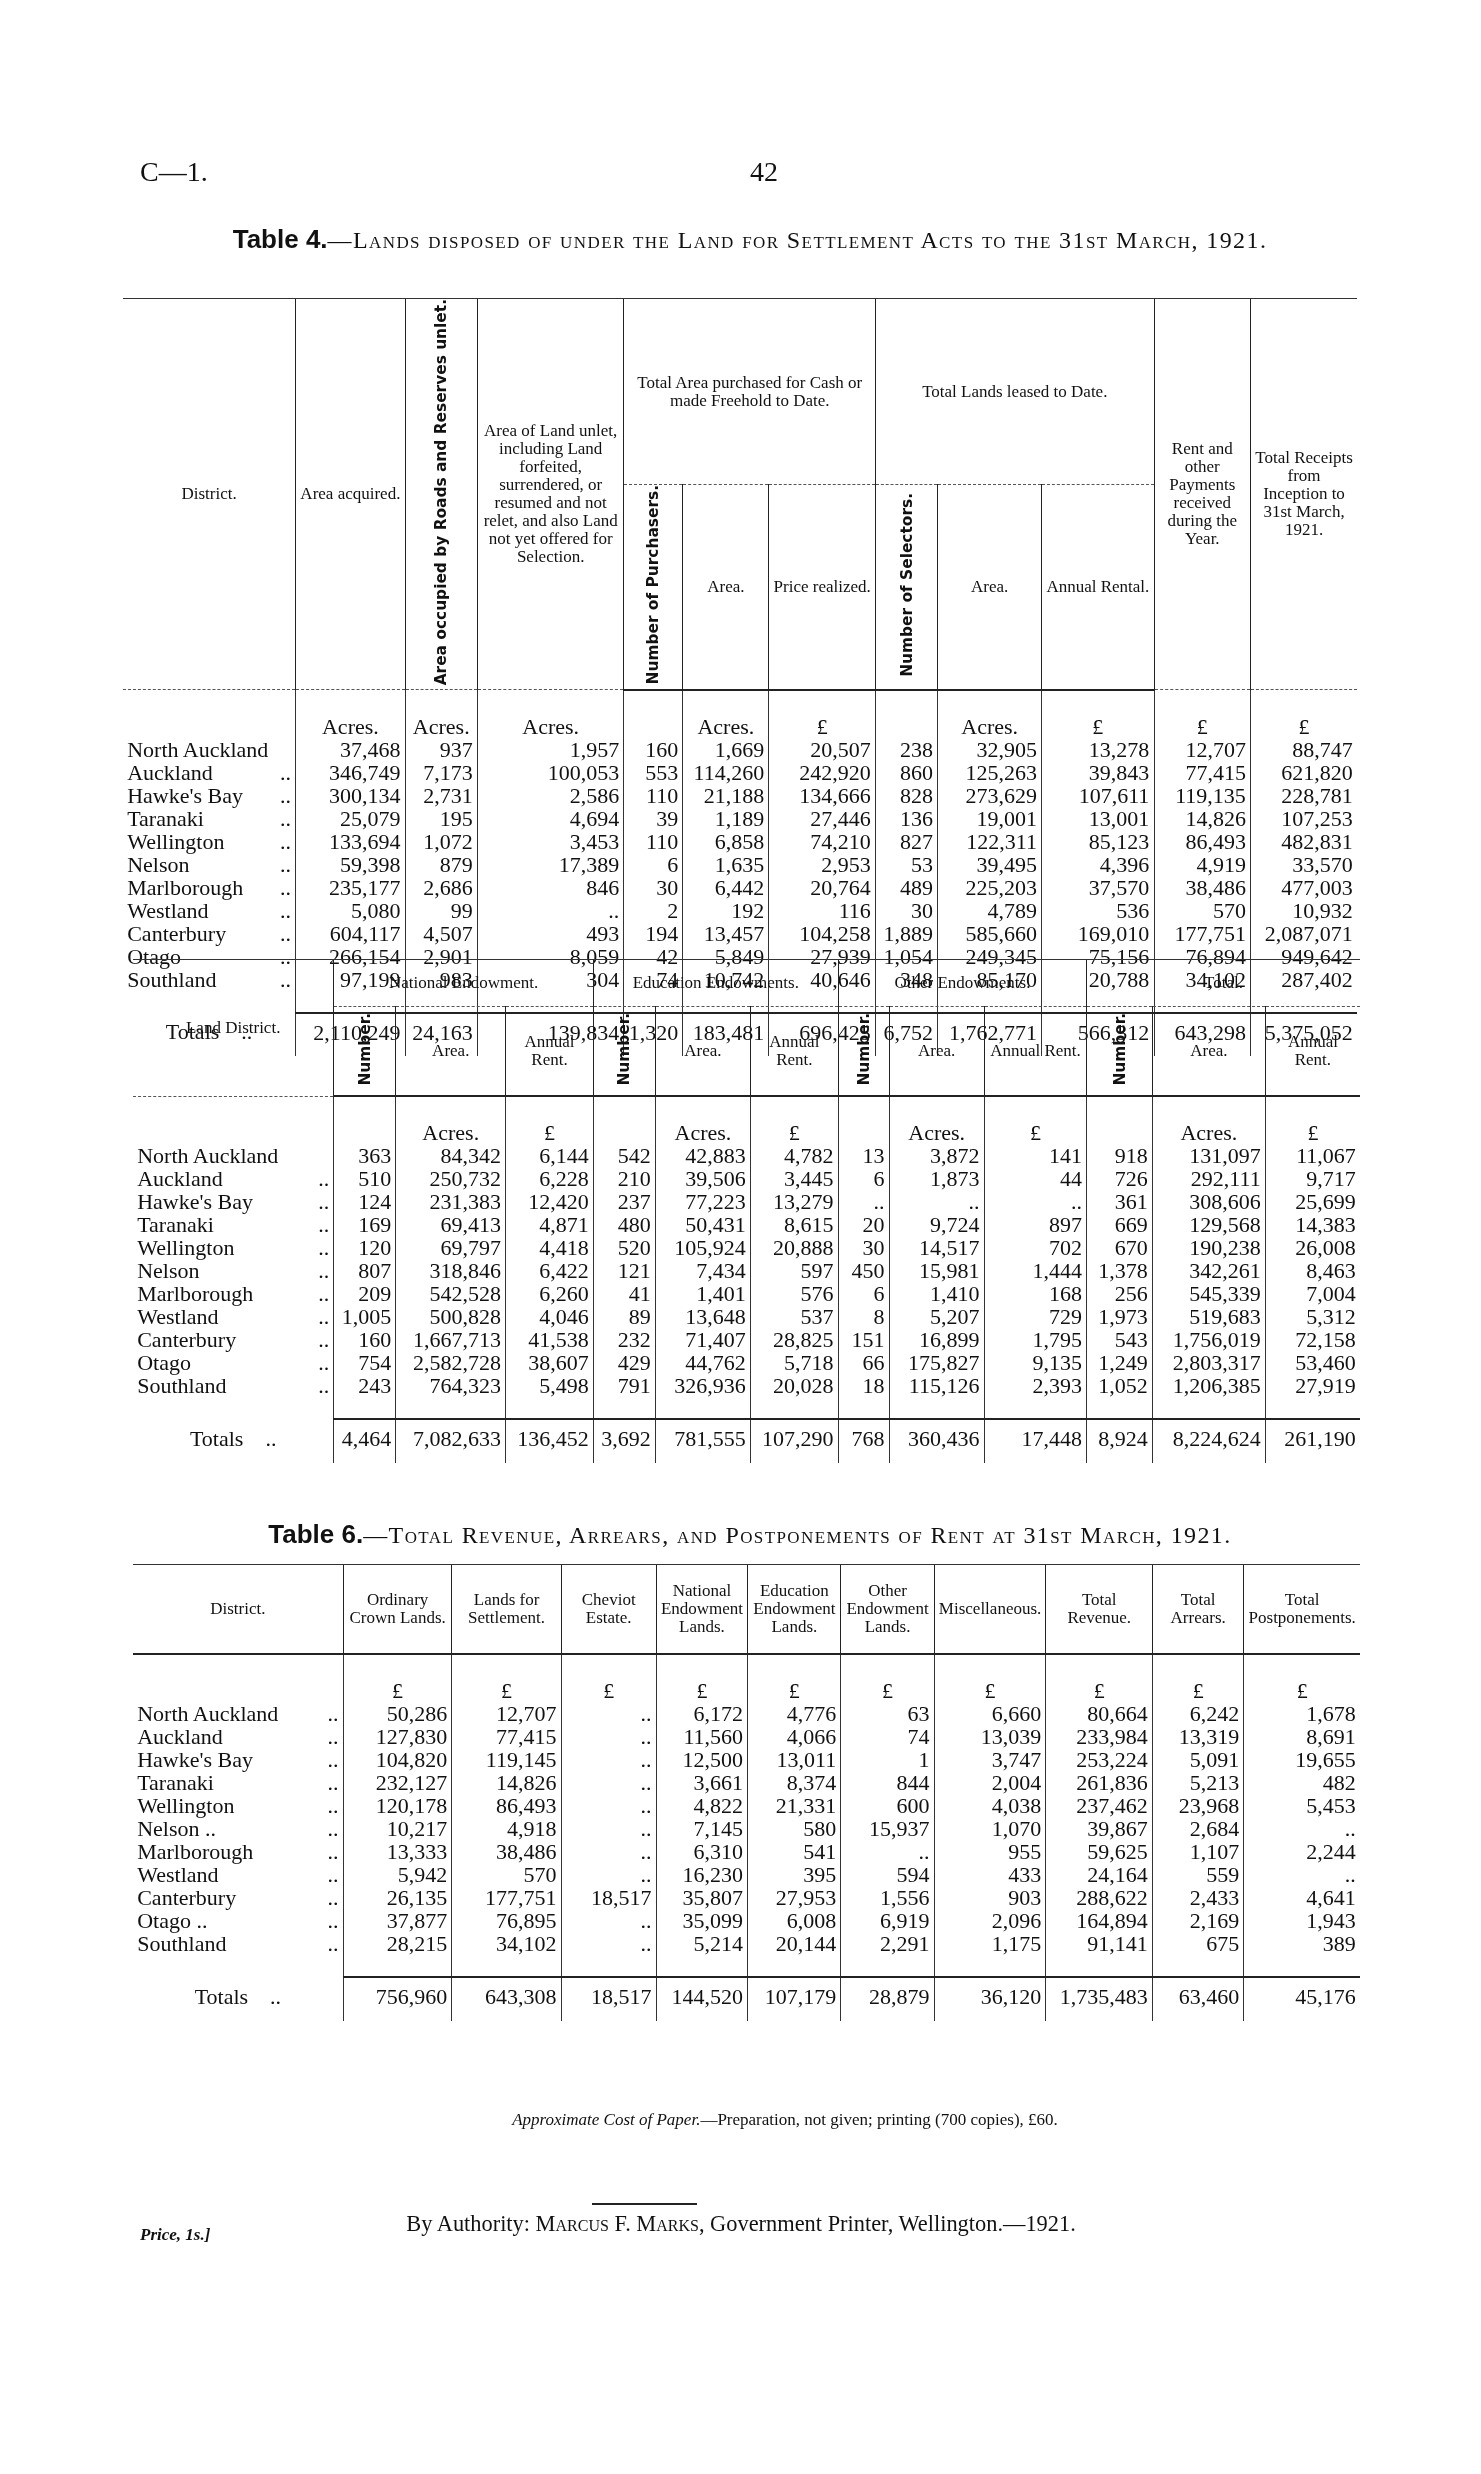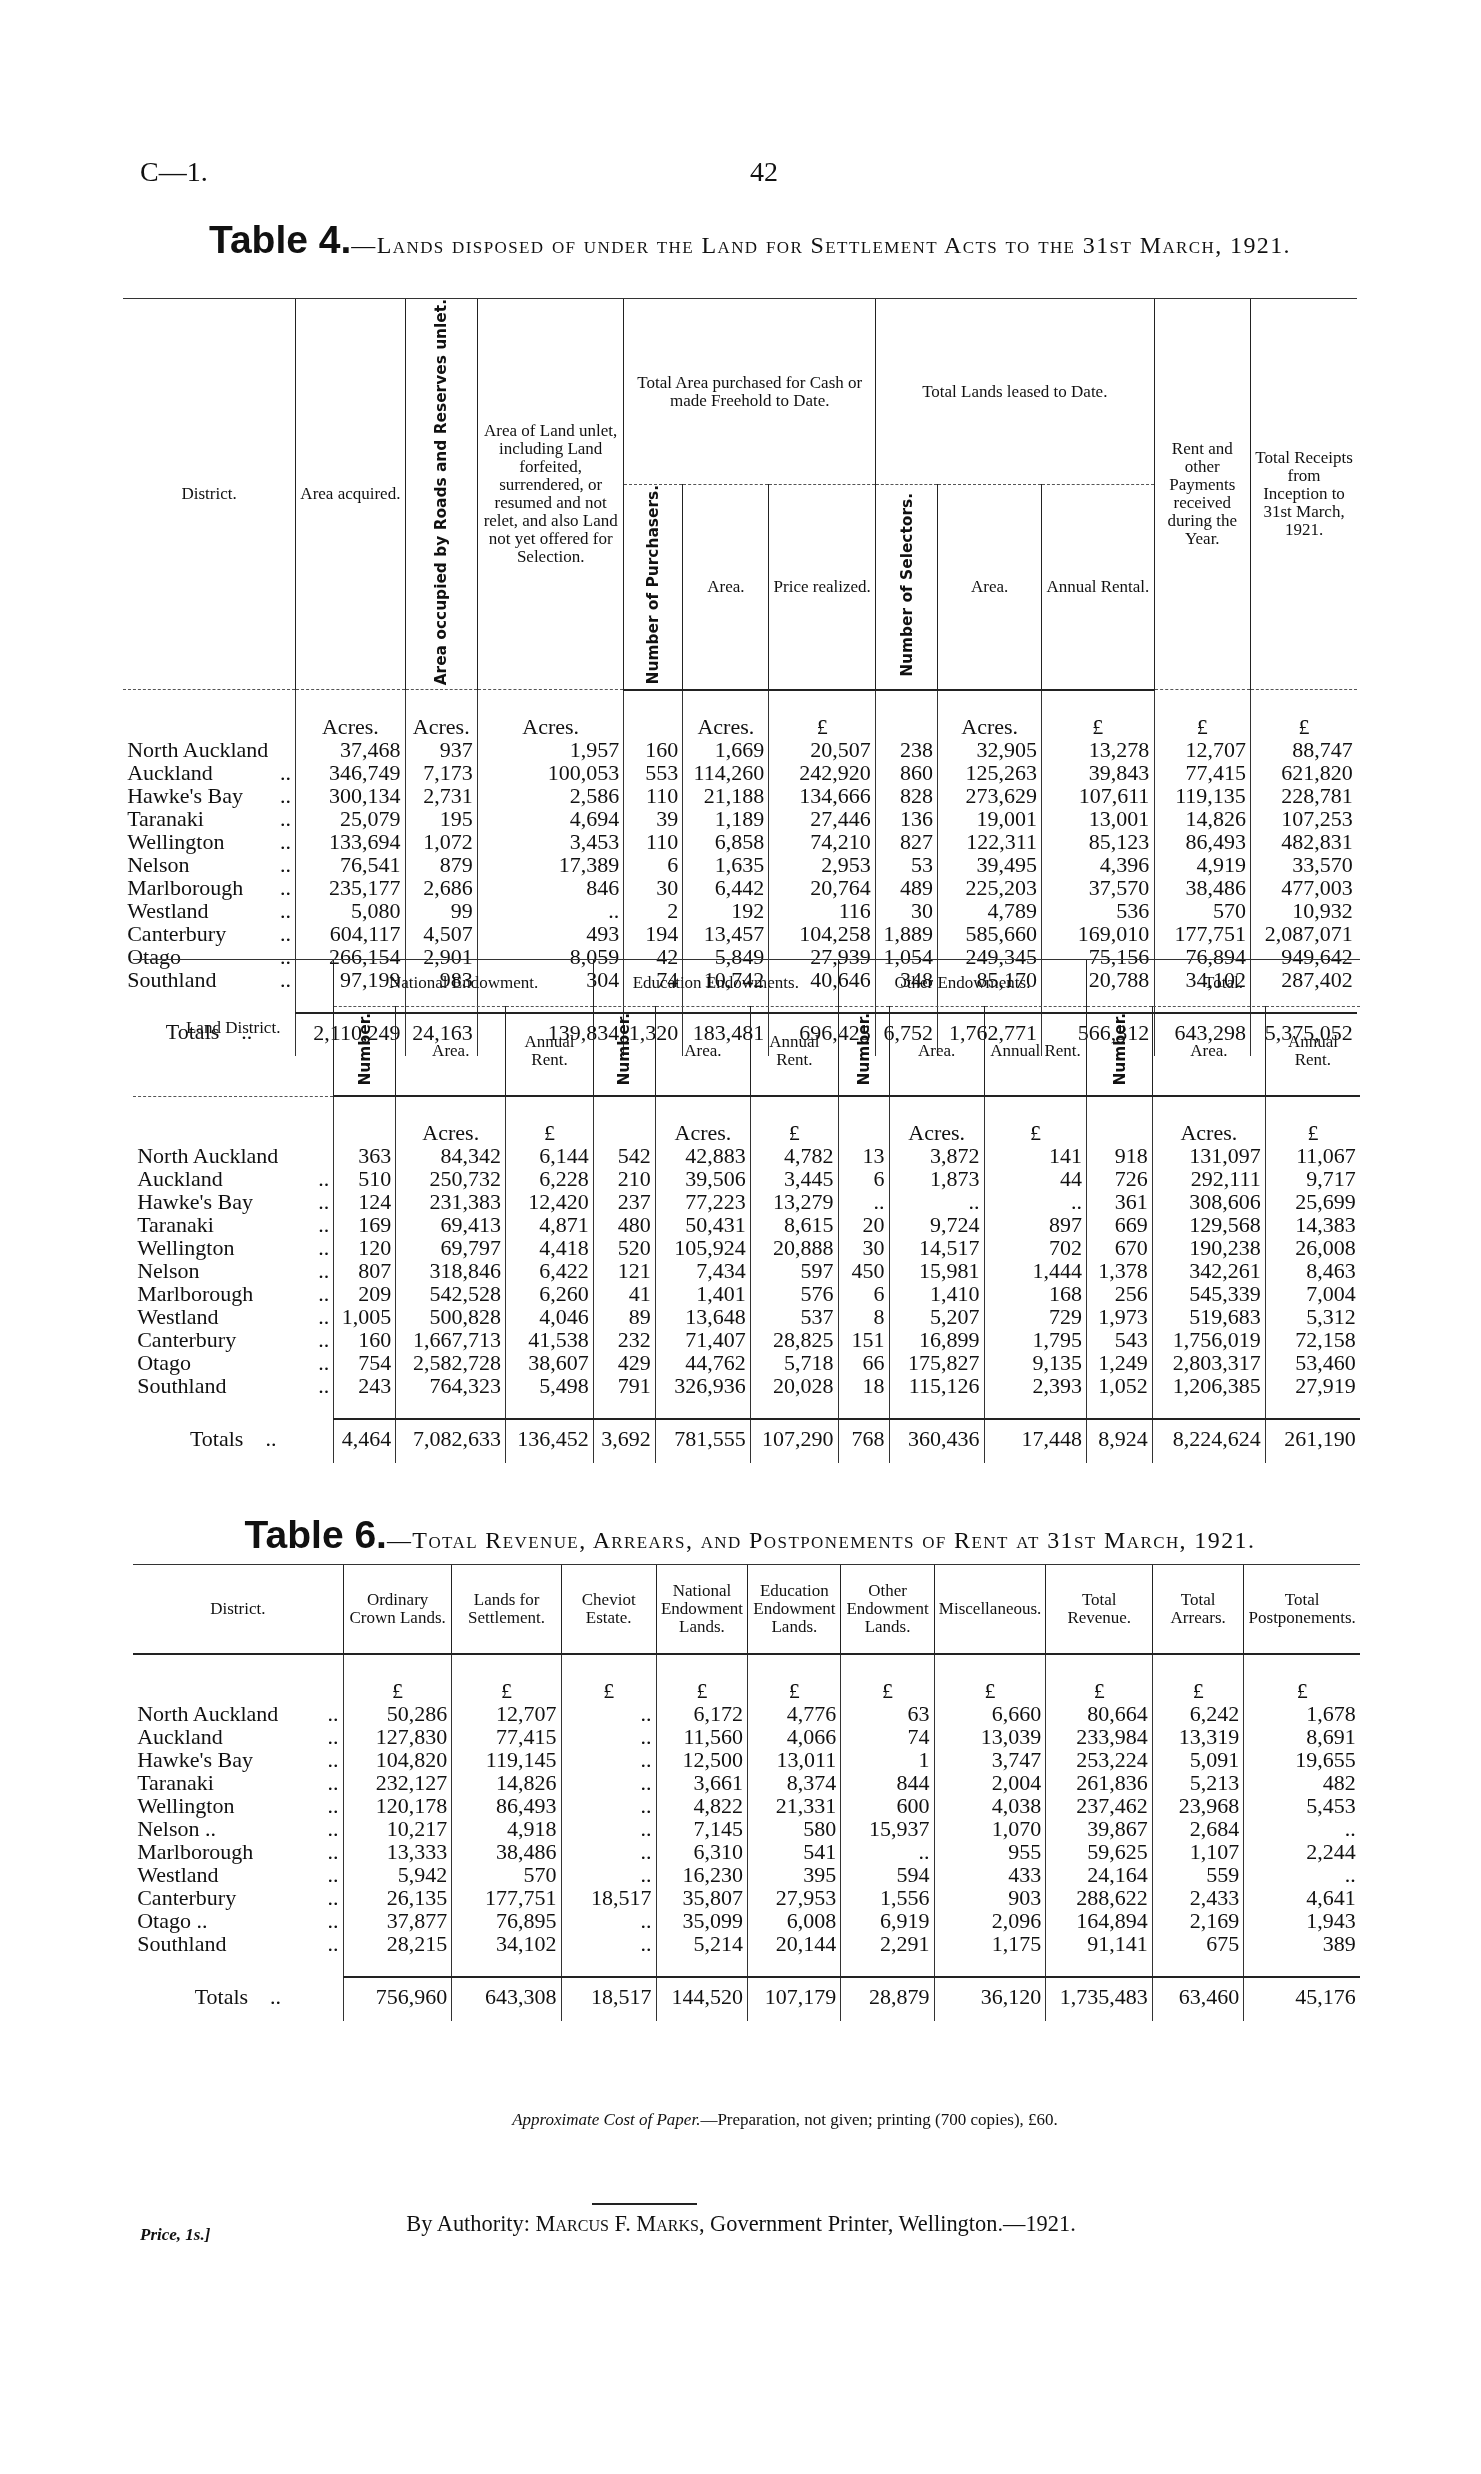--- a/index.html
+++ b/index.html
@@ -1,21 +1,21 @@
 <!DOCTYPE html>
 <html style="font-size:11.2px"><head>
 <meta charset="utf-8">
 <style>
   html,body{margin:0;padding:0;background:#fff;}
   body{width:1482px;height:2475px;position:relative;font-family:"Liberation Serif","DejaVu Serif",serif;color:#111;}
   .page{position:absolute;left:0;top:0;width:1482px;height:2475px;}
   .hdr-left{position:absolute;left:140px;top:156px;font-size:28px;}
   .hdr-num{position:absolute;left:750px;top:156px;font-size:28px;}
   .tbl-title{position:absolute;left:133px;width:1234px;text-align:center;font-size:24px;line-height:31px;}
-  .tbl-title .lead{font-family:"Liberation Sans","DejaVu Sans",sans-serif;font-weight:bold;font-size:39px;}
+  .tbl-title .lead{font-family:"Liberation Sans","DejaVu Sans",sans-serif;font-weight:bold;font-size:26px;}
   .tbl-title .sc{font-variant:small-caps;letter-spacing:1.4px;}
   table.d{position:absolute;border-collapse:collapse;font-size:22px;}
   table.d td,table.d th{padding:0 4.2px;white-space:nowrap;}
   table.d thead th{font-weight:normal;font-size:17px;line-height:18px;text-align:center;vertical-align:middle;border-left:0.7px solid #222;border-bottom:0.7px dashed #555;}
   table.d thead tr:first-child th{border-top:1.4px solid #333;}
   table.d thead th.first{border-left:none;}
   table.d thead tr.last th{border-bottom:2.1px solid #222;}
   .vert{writing-mode:vertical-rl;transform:rotate(180deg);font-family:"DejaVu Sans",sans-serif;font-weight:bold;font-size:15.4px;line-height:18px;display:inline-block;}
   table.d tbody td{text-align:right;border-left:0.7px solid #333;line-height:23px;}
   table.d tbody td.name{text-align:left;border-left:none;}
@@ -146,21 +146,21 @@
           <td>6,858</td>
           <td>74,210</td>
           <td>827</td>
           <td>122,311</td>
           <td>85,123</td>
           <td>86,493</td>
           <td>482,831</td>
         </tr>
         <tr>
           <td class="name"><span>Nelson</span><span class="dots">..</span></td>
-          <td>76,541</td>
+          <td>59,398</td>
           <td>879</td>
           <td>17,389</td>
           <td>6</td>
           <td>1,635</td>
           <td>2,953</td>
           <td>53</td>
           <td>39,495</td>
           <td>4,396</td>
           <td>4,919</td>
           <td>33,570</td>

